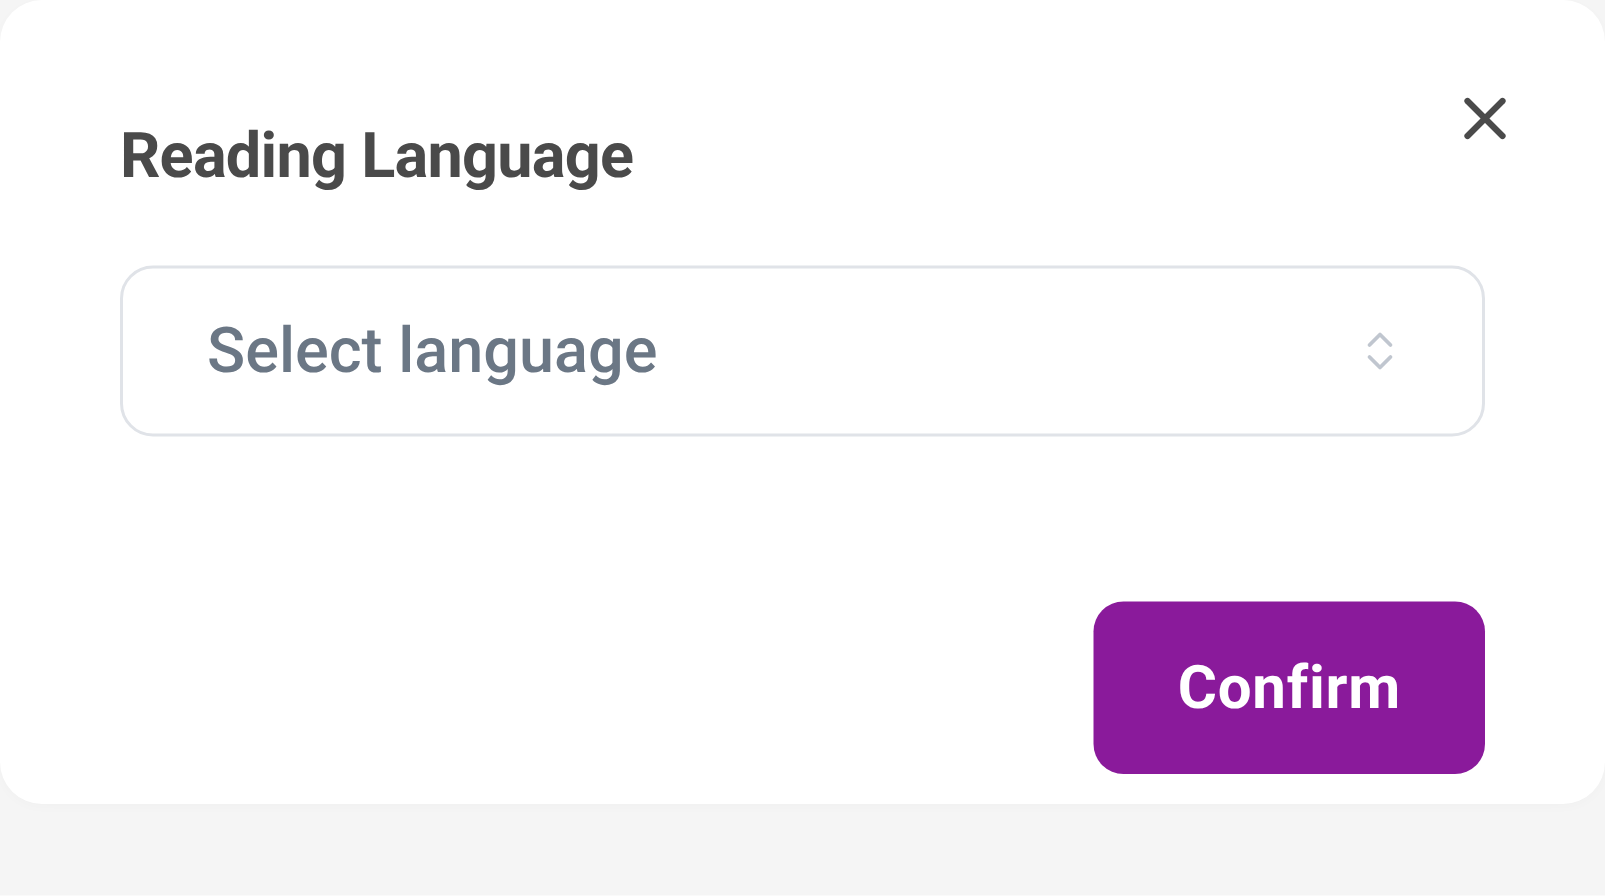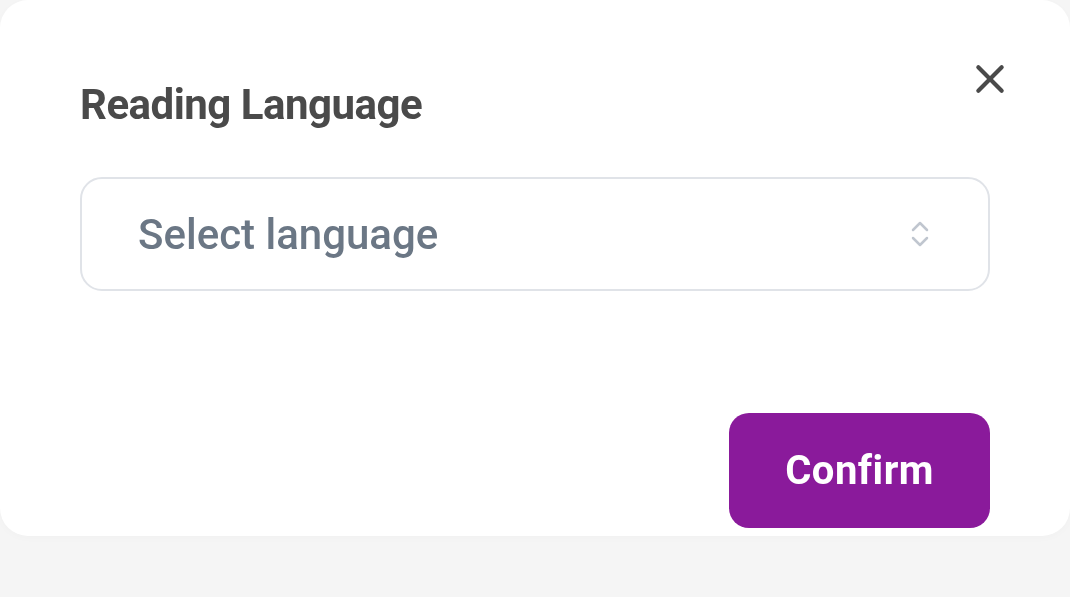--- a/index.html
+++ b/index.html
@@ -97,21 +97,20 @@
       background: #8a1a9b;
       color: #ffffff;
       border: none;
       border-radius: 20px;
       padding: 34px 56px;
       font-size: 40px;
       font-weight: 700;
       font-family: inherit;
       cursor: pointer;
       letter-spacing: 0.5px;
-      margin-top: 12px;
     }
   </style>
 </head>
 <body>
 
 <div class="dialog">
   <button class="close-btn">
     <span>
       <svg viewBox="0 0 24 24" fill="none" stroke="currentColor" stroke-width="2.5" stroke-linecap="round">
         <line x1="5" y1="5" x2="19" y2="19"></line>

